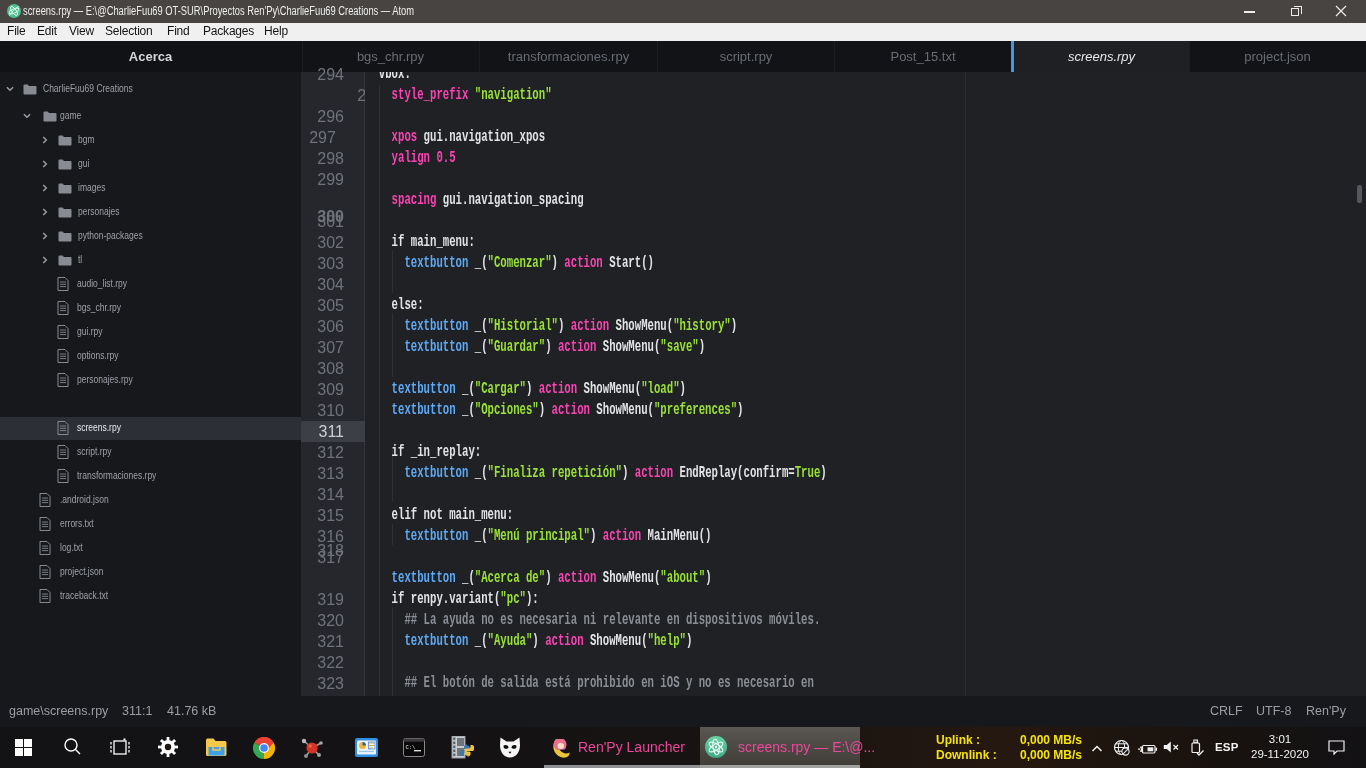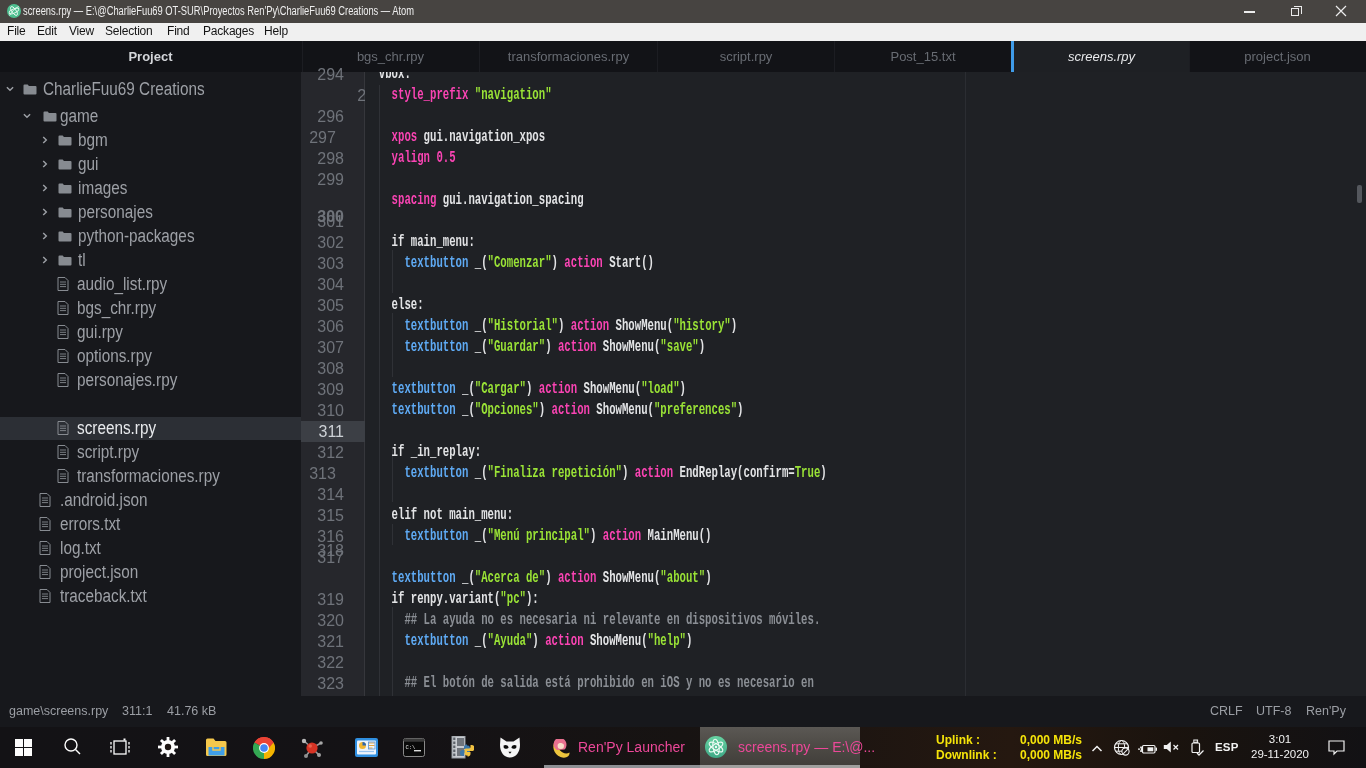--- a/index.html
+++ b/index.html
@@ -18,21 +18,21 @@
   
   #headrow { left:0; top:41px; width:1366px; height:31px; background:#111216; }
   #projecthead { position:absolute; left:0; top:0; width:301px; height:31px; color:#d4d6da; font-size:13px; font-weight:bold; text-align:center; line-height:31px; }
   .tab { position:absolute; top:0; height:31px; line-height:31px; text-align:center; color:#686c73; font-size:13px; background:#121317; }
   .tabsep { position:absolute; top:0; width:1px; height:31px; background:#1c1d22; }
   #tabactive { background:#1e2024; color:#e9eaec; font-style:italic; }
   #tabaccent { position:absolute; left:1011px; top:0; width:3px; height:31px; background:#3f9be8; }
 
   
   #sidebar { left:0; top:72px; width:301px; height:624px; background:#17181c; overflow:hidden; }
-  .trow { position:absolute; left:0; width:301px; height:24px; color:#9da0a6; font-size:18px; line-height:24px; white-space:nowrap; }
+  .trow { position:absolute; left:0; width:301px; height:24px; color:#9da0a6; font-size:10px; line-height:24px; white-space:nowrap; }
   .trow .txt { position:absolute; top:0; transform:scaleX(0.85); transform-origin:0 50%; }
   #selrow { position:absolute; left:0; top:345px; width:301px; height:23px; background:#2c2f35; }
   .chev { position:absolute; top:8px; width:8px; height:8px; }
   .ficon { position:absolute; top:5px; }
 
   
   #gutter { left:301px; top:72px; width:64px; height:624px; background:#26272c; border-right:1px solid #36373c;padding-left:8px; }
   .lnum { position:absolute; left:0; width:43px; text-align:right; color:#6f737a; font-size:16px; height:21px; line-height:21px; }
   #curlinegut { position:absolute; left:0; top:349px; width:64px; height:21px; background:#3c3f45; }
 
@@ -88,21 +88,21 @@
     <span class="menuitem" style="left:7px">File</span>
     <span class="menuitem" style="left:37px">Edit</span>
     <span class="menuitem" style="left:69px">View</span>
     <span class="menuitem" style="left:105px">Selection</span>
     <span class="menuitem" style="left:167px">Find</span>
     <span class="menuitem" style="left:203px">Packages</span>
     <span class="menuitem" style="left:264px">Help</span>
   </div>
 
   <div id="headrow" class="abs">
-    <div id="projecthead">Project</div>
+    <div id="projecthead">Acerca</div>
     <div class="tab" style="left:302px;width:177px">bgs_chr.rpy</div>
     <div class="tab" style="left:480px;width:177px">transformaciones.rpy</div>
     <div class="tab" style="left:658px;width:176px">script.rpy</div>
     <div class="tab" style="left:835px;width:176px">Post_15.txt</div>
     <div class="tab" id="tabactive" style="left:1014px;width:175px">screens.rpy</div>
     <div class="tab" style="left:1189px;width:177px">project.json</div>
     <div class="tabsep" style="left:302px"></div>
       <div class="tabsep" style="left:479px"></div>
       <div class="tabsep" style="left:657px"></div>
       <div class="tabsep" style="left:834px"></div>
@@ -291,21 +291,21 @@
     <div class="lnum" style="top:181.0px;">303</div>
     <div class="lnum" style="top:202.0px;">304</div>
     <div class="lnum" style="top:223.0px;">305</div>
     <div class="lnum" style="top:244.0px;">306</div>
     <div class="lnum" style="top:265.0px;">307</div>
     <div class="lnum" style="top:286.0px;">308</div>
     <div class="lnum" style="top:307.0px;">309</div>
     <div class="lnum" style="top:328.0px;">310</div>
     <div class="lnum" style="top:349.0px;color:#ccd0d5;">311</div>
     <div class="lnum" style="top:370.0px;">312</div>
-    <div class="lnum" style="top:391.0px;text-align:center;">313</div>
+    <div class="lnum" style="top:391.0px;">313</div>
     <div class="lnum" style="top:412.0px;">314</div>
     <div class="lnum" style="top:433.0px;">315</div>
     <div class="lnum" style="top:454.0px;">316</div>
     <div class="lnum" style="top:475.0px;">317</div>
     <div class="lnum" style="top:468px;">318</div>
     <div class="lnum" style="top:517.0px;">319</div>
     <div class="lnum" style="top:538.0px;">320</div>
     <div class="lnum" style="top:559.0px;">321</div>
     <div class="lnum" style="top:580.0px;">322</div>
     <div class="lnum" style="top:601.0px;">323</div>

